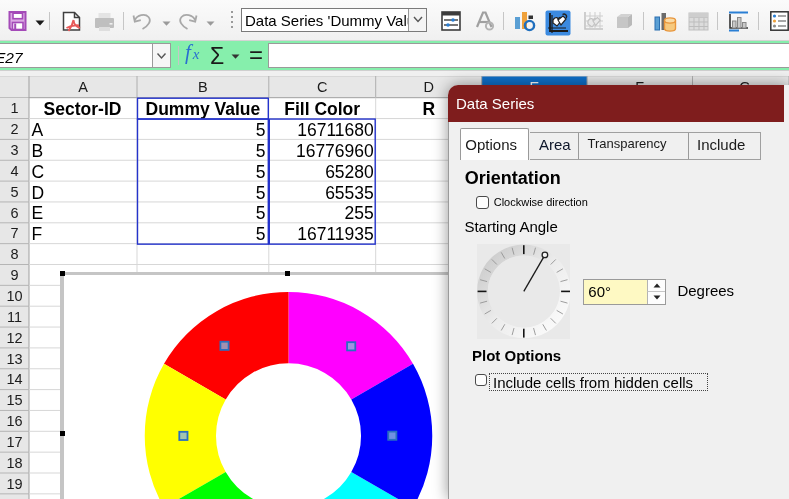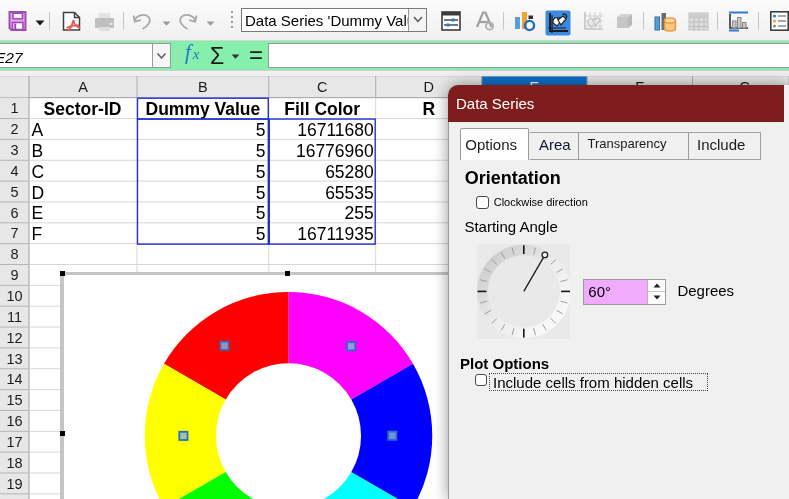--- a/index.html
+++ b/index.html
@@ -347,35 +347,35 @@
 <line x1="56.6" y1="84.1" x2="58.5" y2="91.1" stroke="#949494" stroke-width="0.9"></line>
 <line x1="65.8" y1="80.3" x2="69.4" y2="86.5" stroke="#949494" stroke-width="0.9"></line>
 <line x1="73.7" y1="74.3" x2="78.8" y2="79.4" stroke="#949494" stroke-width="0.9"></line>
 <line x1="79.7" y1="66.4" x2="85.9" y2="70.0" stroke="#949494" stroke-width="0.9"></line>
 <line x1="83.5" y1="57.2" x2="90.5" y2="59.1" stroke="#949494" stroke-width="0.9"></line>
       <line x1="46.8" y1="47.4" x2="67.1" y2="12.3" stroke="#1a1a1a" stroke-width="1.3"></line>
       <circle cx="67.9" cy="10.9" r="2.8" fill="#f5f5f5" stroke="#222" stroke-width="1.3"></circle>
     </svg>
   </div>
 
-  <div class="abs" style="left:135.3px;top:193.9px;width:82.5px;height:25.8px;background:#f0abfc;border:1px solid #9a9a9a;">
+  <div class="abs" style="left:135.3px;top:193.9px;width:82.5px;height:25.8px;background:#fef9c3;border:1px solid #9a9a9a;">
     <div class="abs" style="left:4px;top:3px;font-size:15px;color:#000;">60°</div>
     <div class="abs" style="left:62.5px;top:0;width:18px;height:11.9px;background:#fdfdfd;border-left:1px solid #b3b3b3;border-bottom:1px solid #c6c6c6;">
       <svg style="position:absolute;left:5px;top:3.5px" width="8" height="5" viewBox="0 0 8 5">
             <path d="M4 0.5 L7.5 4.5 H0.5 Z" fill="#222"></path>
           </svg>
     </div>
     <div class="abs" style="left:62.5px;top:11.9px;width:18px;height:11.9px;background:#fdfdfd;border-left:1px solid #b3b3b3;">
       <svg style="position:absolute;left:5px;top:3.5px" width="8" height="5" viewBox="0 0 8 5">
             <path d="M4 4.5 L7.5 0.5 H0.5 Z" fill="#222"></path>
           </svg>
     </div>
   </div>
   <div class="abs" style="left:229.4px;top:197px;font-size:15px;color:#000;">Degrees</div>
 
-  <div class="abs" style="left:12px;top:261.5px;font-size:15px;font-weight:bold;color:#000;margin-top:8px;">Plot Options</div>
+  <div class="abs" style="left:24px;top:261.5px;font-size:15px;font-weight:bold;color:#000;">Plot Options</div>
   <div class="abs" style="left:26.5px;top:288.5px;width:12.5px;height:12.8px;background:#fdfdfd;border:1.4px solid #4a4a4a;border-radius:3px;"></div>
   <div class="abs" style="left:41px;top:287.5px;width:218.5px;height:18.2px;border:1px dotted #444;">
     <div class="abs" style="left:3px;top:0.5px;font-size:15px;color:#000;white-space:nowrap;">Include cells from hidden cells</div>
   </div>
 </div>
 
 </div>
 
 </body></html>

